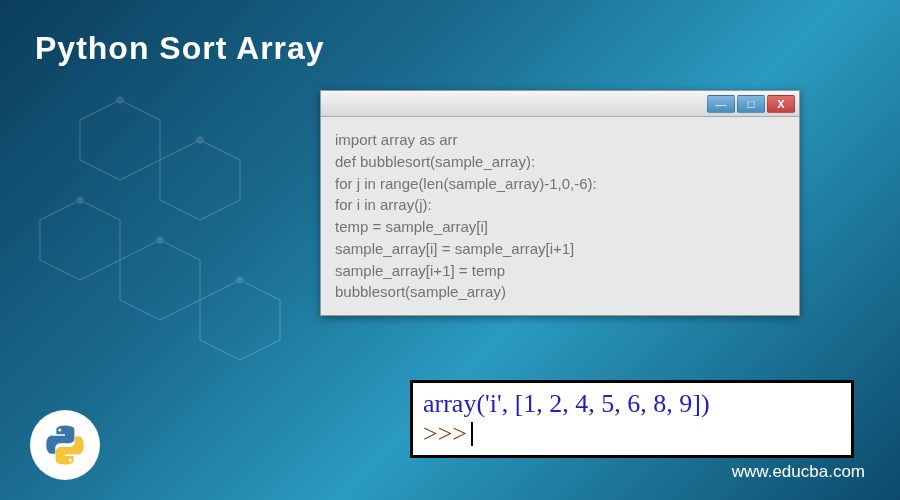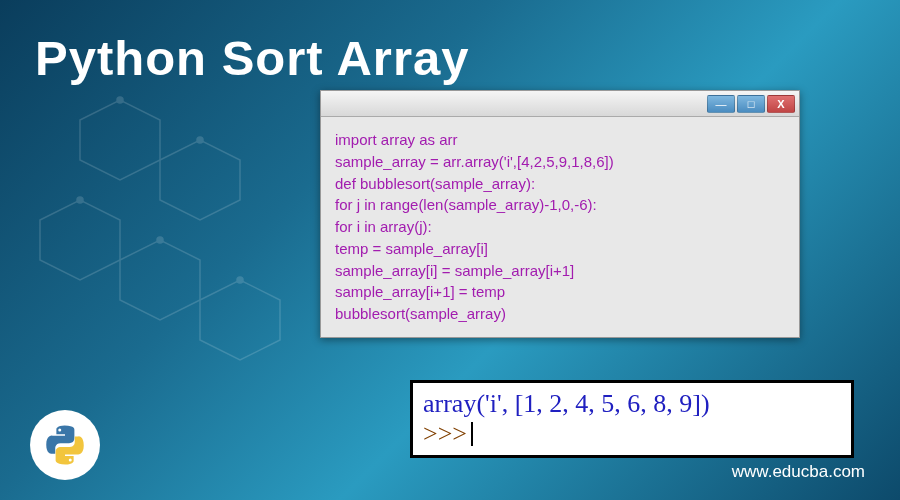--- a/index.html
+++ b/index.html
@@ -15,21 +15,21 @@
   position: absolute;
   top: 0; left: 0; right: 0; bottom: 0;
   opacity: 0.15;
   pointer-events: none;
 }
 .title {
   position: absolute;
   top: 30px;
   left: 35px;
   color: #ffffff;
-  font-size: 49px;
+  font-size: 32px;
   font-weight: bold;
   letter-spacing: 1px;
 }
 .code-window {
   position: absolute;
   top: 90px;
   left: 320px;
   width: 480px;
   background: #e8e8e8;
   border: 1px solid #999;
@@ -56,21 +56,21 @@
   border-radius: 2px;
 }
 .tb-min { background: linear-gradient(to bottom, #7fb8e0, #4a8cc0); color: #fff; }
 .tb-max { background: linear-gradient(to bottom, #7fb8e0, #4a8cc0); color: #fff; }
 .tb-close { background: linear-gradient(to bottom, #e07070, #c04545); color: #fff; font-weight: bold; }
 .code-body {
   padding: 12px 14px;
   font-family: "Segoe UI", Arial, sans-serif;
   font-size: 15px;
   line-height: 1.45;
-  color: #a21caf;
+  color: #737373;
   background: #e8e8e8;
 }
 .code-line {
   white-space: nowrap;
 }
 .output-window {
   position: absolute;
   top: 380px;
   left: 410px;
   width: 444px;
@@ -142,21 +142,20 @@
 <div class="title">Python Sort Array</div>
 
 <div class="code-window">
   <div class="titlebar">
     <div class="tb-btn tb-min">—</div>
     <div class="tb-btn tb-max">□</div>
     <div class="tb-btn tb-close">X</div>
   </div>
   <div class="code-body">
     <div class="code-line">import array as arr</div>
-    <div class="code-line">sample_array = arr.array('i',[4,2,5,9,1,8,6])</div>
     <div class="code-line">def bubblesort(sample_array):</div>
     <div class="code-line">for j in range(len(sample_array)-1,0,-6):</div>
     <div class="code-line">for i in array(j):</div>
     <div class="code-line">temp = sample_array[i]</div>
     <div class="code-line">sample_array[i] = sample_array[i+1]</div>
     <div class="code-line">sample_array[i+1] = temp</div>
     <div class="code-line">bubblesort(sample_array)</div>
   </div>
 </div>
 

